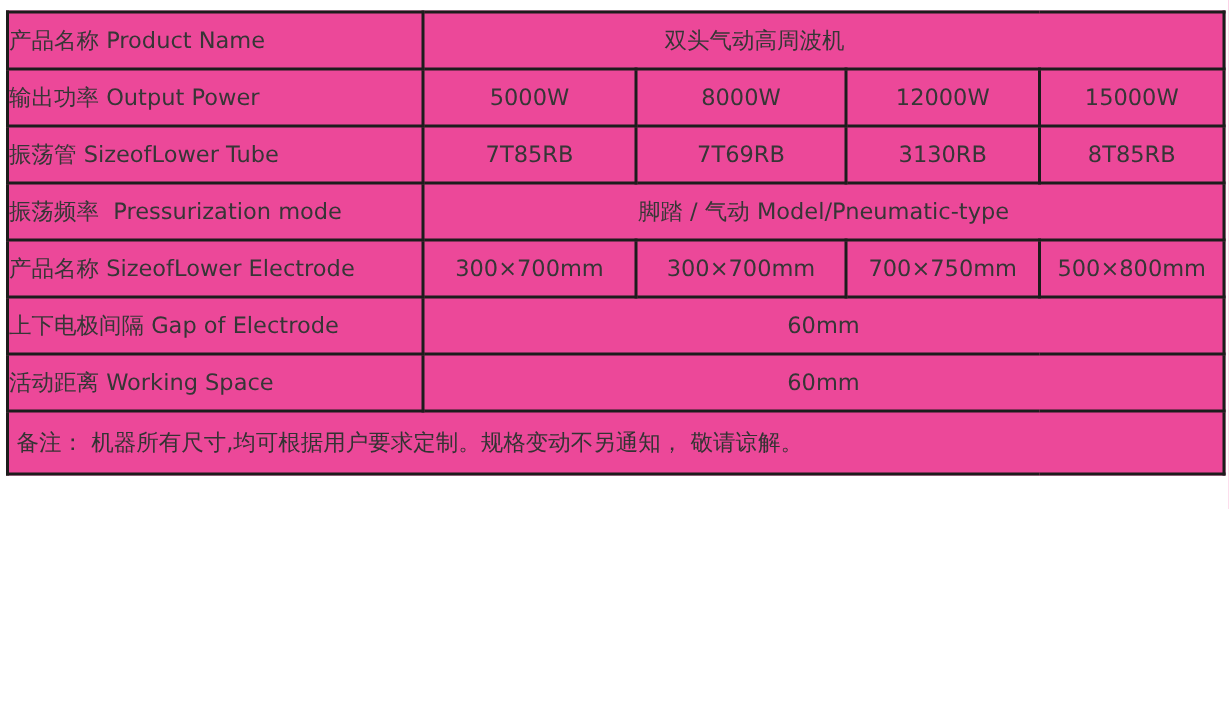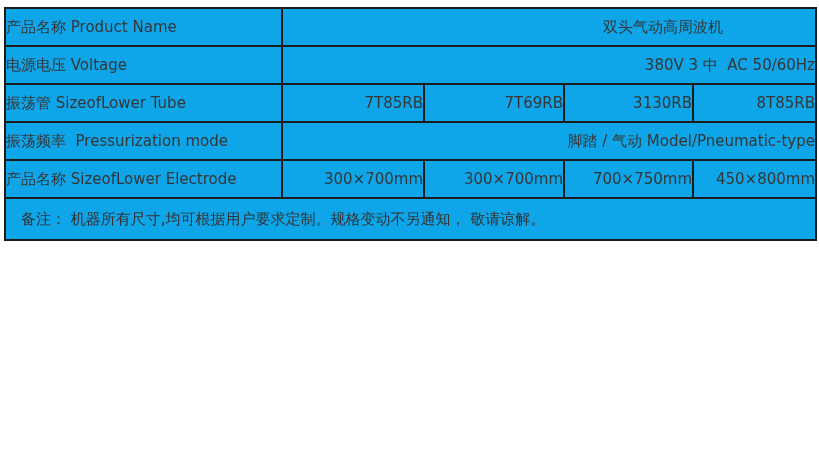--- a/index.html
+++ b/index.html
@@ -15,49 +15,49 @@
     width: 819px;
     height: 474px;
     background: #ffffff;
     position: relative;
   }
   table.spec {
     border-collapse: collapse;
     table-layout: fixed;
     width: 811px;
     margin: 7px 0 0 4px;
-    background: #0ea5e9;
+    background: #ec4899;
   }
   table.spec td {
     border: 2px solid #1c1c1c;
     color: #363636;
     font-size: 15px;
     line-height: 1.2;
     padding: 0;
     height: 36px;
     vertical-align: middle;
     white-space: pre-wrap;
     overflow: hidden;
   }
   td.label {
     text-align: left;
     padding-left: 5px;
   }
   td.val {
-    text-align: right;
+    text-align: center;
     color: #3f3f3f;
     margin-left: 44px;
   }
   td.val.shift-left {
     padding-right: 92px; 
   }
   tr.note-row td {
     height: 40px;
     text-align: left;
-    padding-left: 15px;
+    padding-left: 5px;
     color: #333333;
   }
 </style>
 </head>
 <body>
 
 <div class="page">
   <table class="spec">
     <colgroup>
       <col style="width:277px">
@@ -65,39 +65,50 @@
       <col style="width:140px">
       <col style="width:129px">
       <col style="width:123px">
     </colgroup>
     <tbody>
       <tr>
         <td class="label">产品名称 Product Name</td>
         <td class="val shift-left" colspan="4">双头气动高周波机</td>
       </tr>
       <tr>
-        <td class="label">电源电压 Voltage</td>
-        <td class="val" colspan="4">380V 3 中  AC 50/60Hz</td>
+        <td class="label">输出功率 Output Power</td>
+        <td class="val">5000W</td>
+        <td class="val">8000W</td>
+        <td class="val">12000W</td>
+        <td class="val">15000W</td>
       </tr>
       <tr>
         <td class="label">振荡管 SizeofLower Tube</td>
         <td class="val">7T85RB</td>
         <td class="val">7T69RB</td>
         <td class="val">3130RB</td>
         <td class="val">8T85RB</td>
       </tr>
       <tr>
         <td class="label">振荡频率  Pressurization mode</td>
         <td class="val" colspan="4">脚踏 / 气动 Model/Pneumatic-type</td>
       </tr>
       <tr>
         <td class="label">产品名称 SizeofLower Electrode</td>
         <td class="val">300×700mm</td>
         <td class="val">300×700mm</td>
         <td class="val">700×750mm</td>
-        <td class="val">450×800mm</td>
+        <td class="val">500×800mm</td>
+      </tr>
+      <tr>
+        <td class="label">上下电极间隔 Gap of Electrode</td>
+        <td class="val" colspan="4">60mm</td>
+      </tr>
+      <tr>
+        <td class="label">活动距离 Working Space</td>
+        <td class="val" colspan="4">60mm</td>
       </tr>
       <tr class="note-row">
         <td colspan="5">备注： 机器所有尺寸,均可根据用户要求定制。规格变动不另通知， 敬请谅解。</td>
       </tr>
     </tbody>
   </table>
 </div>
 
 </body></html>

